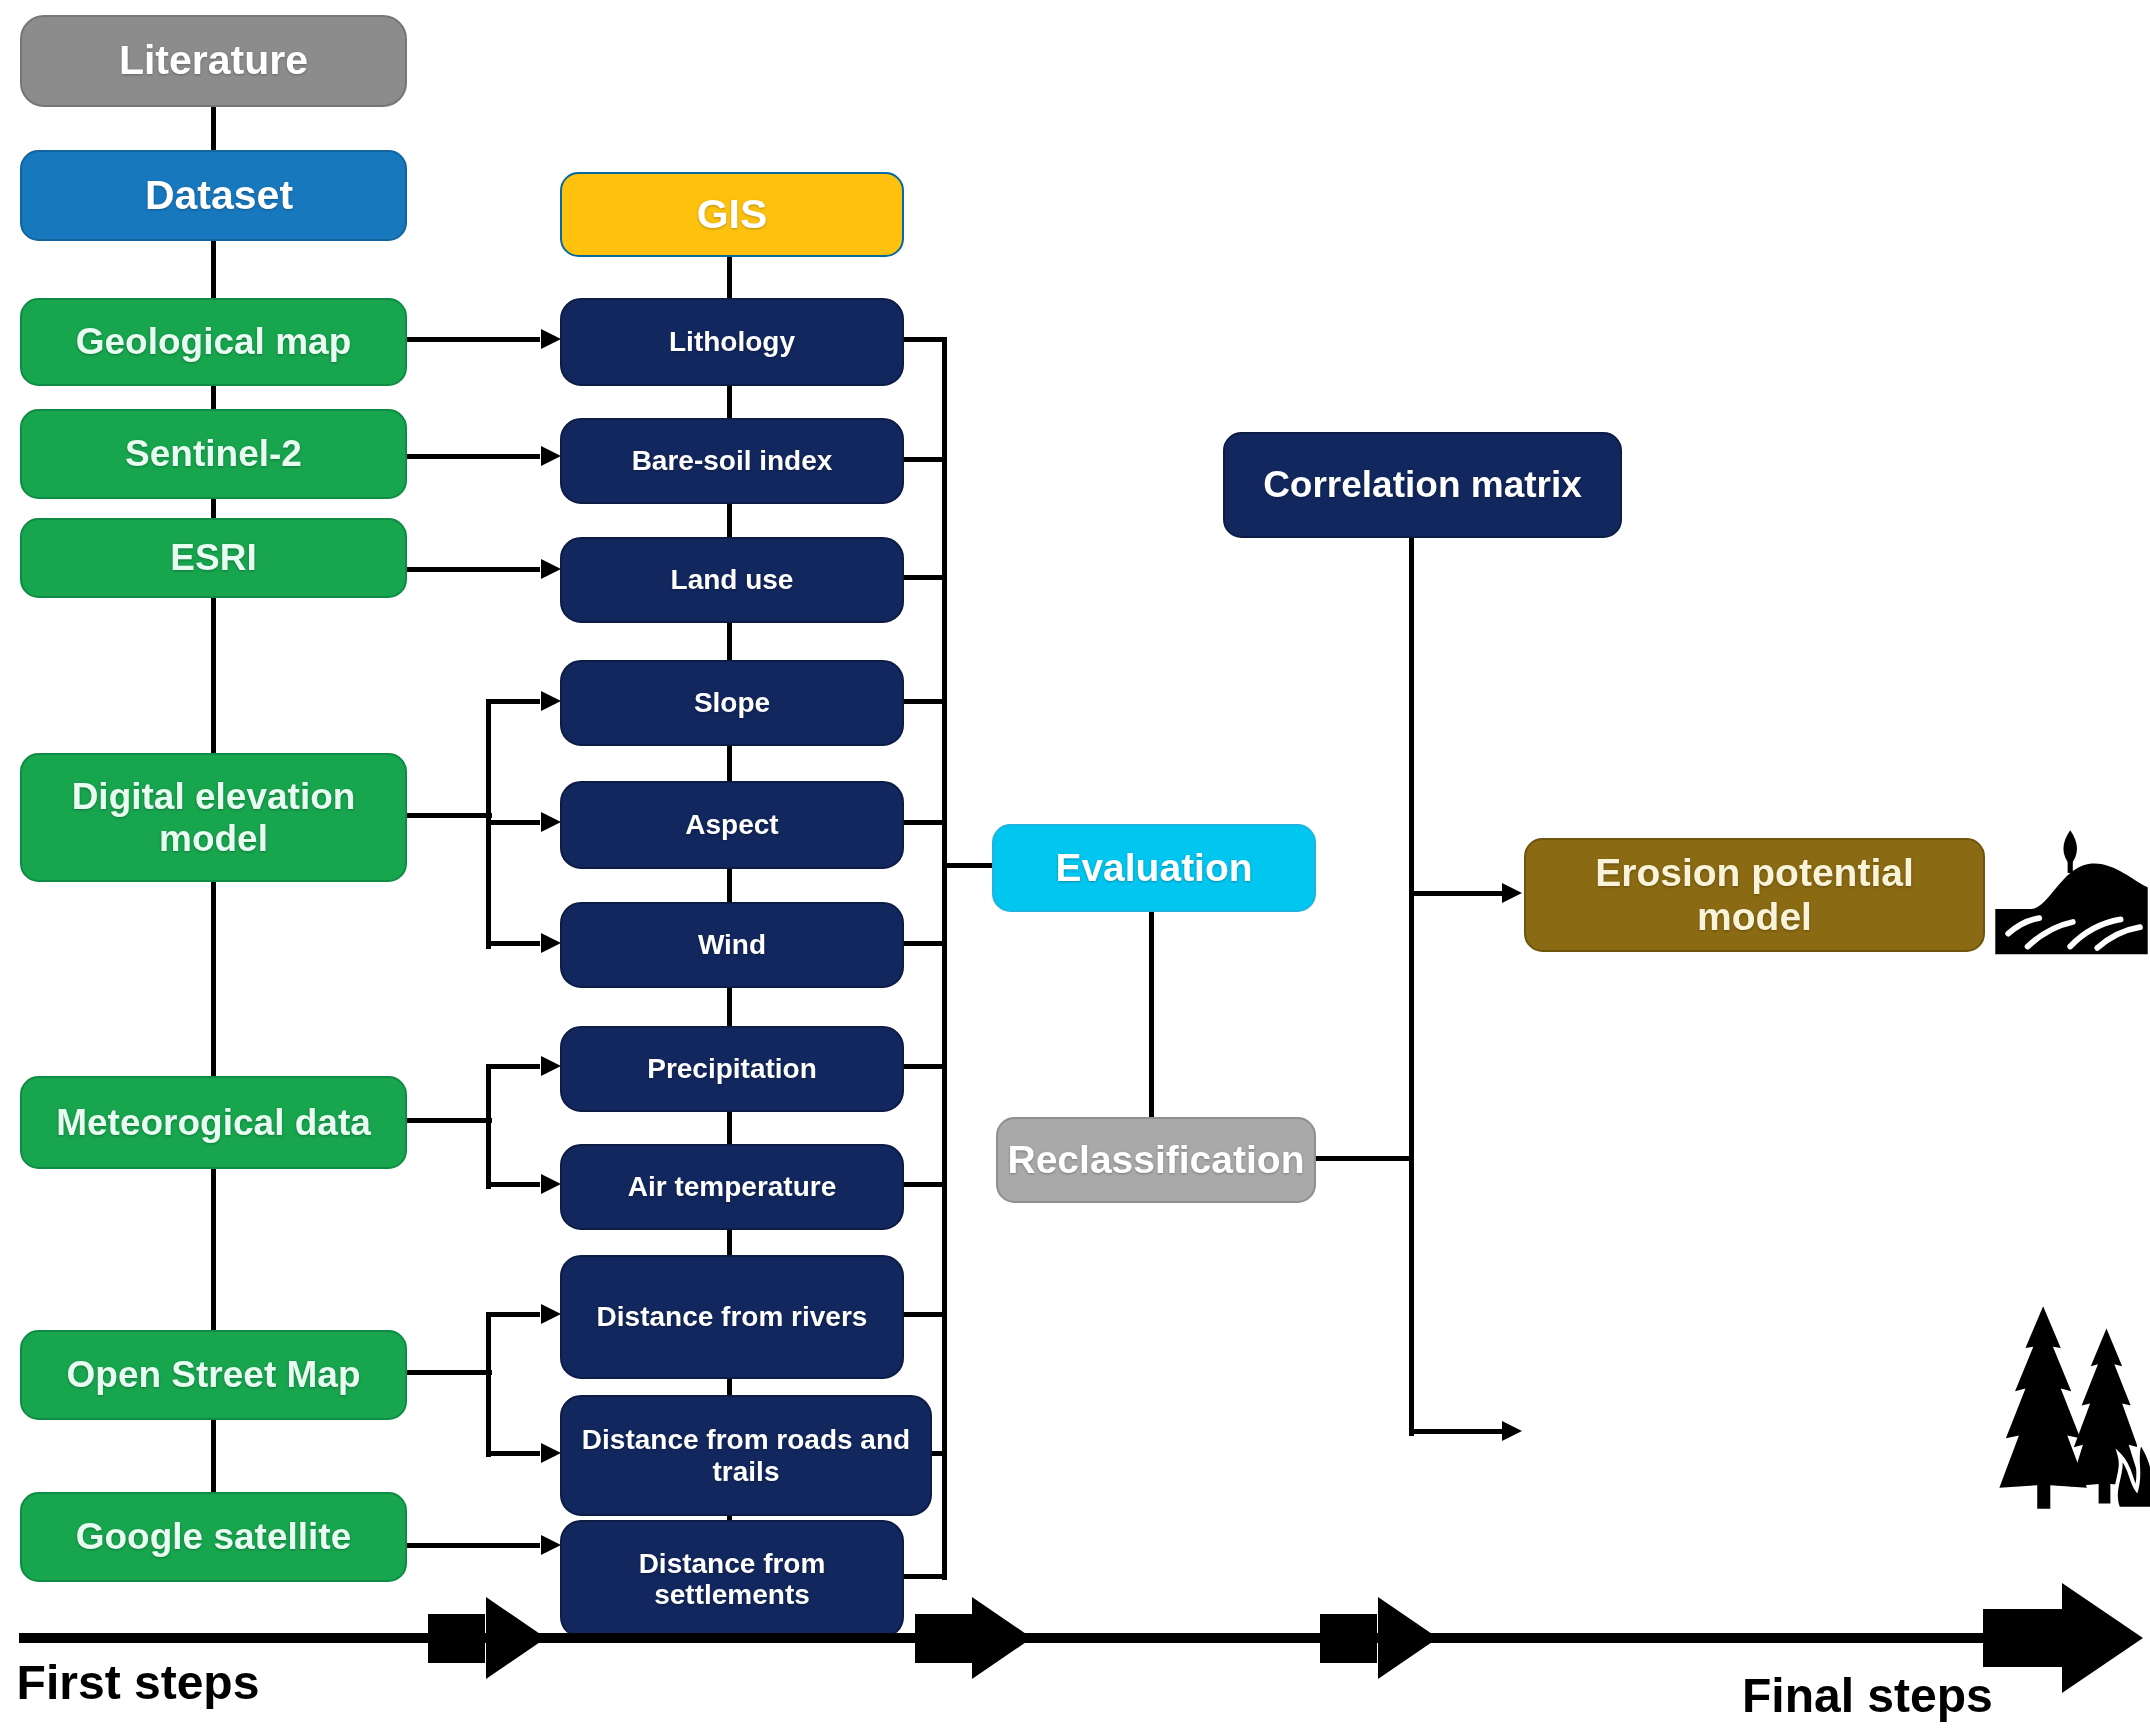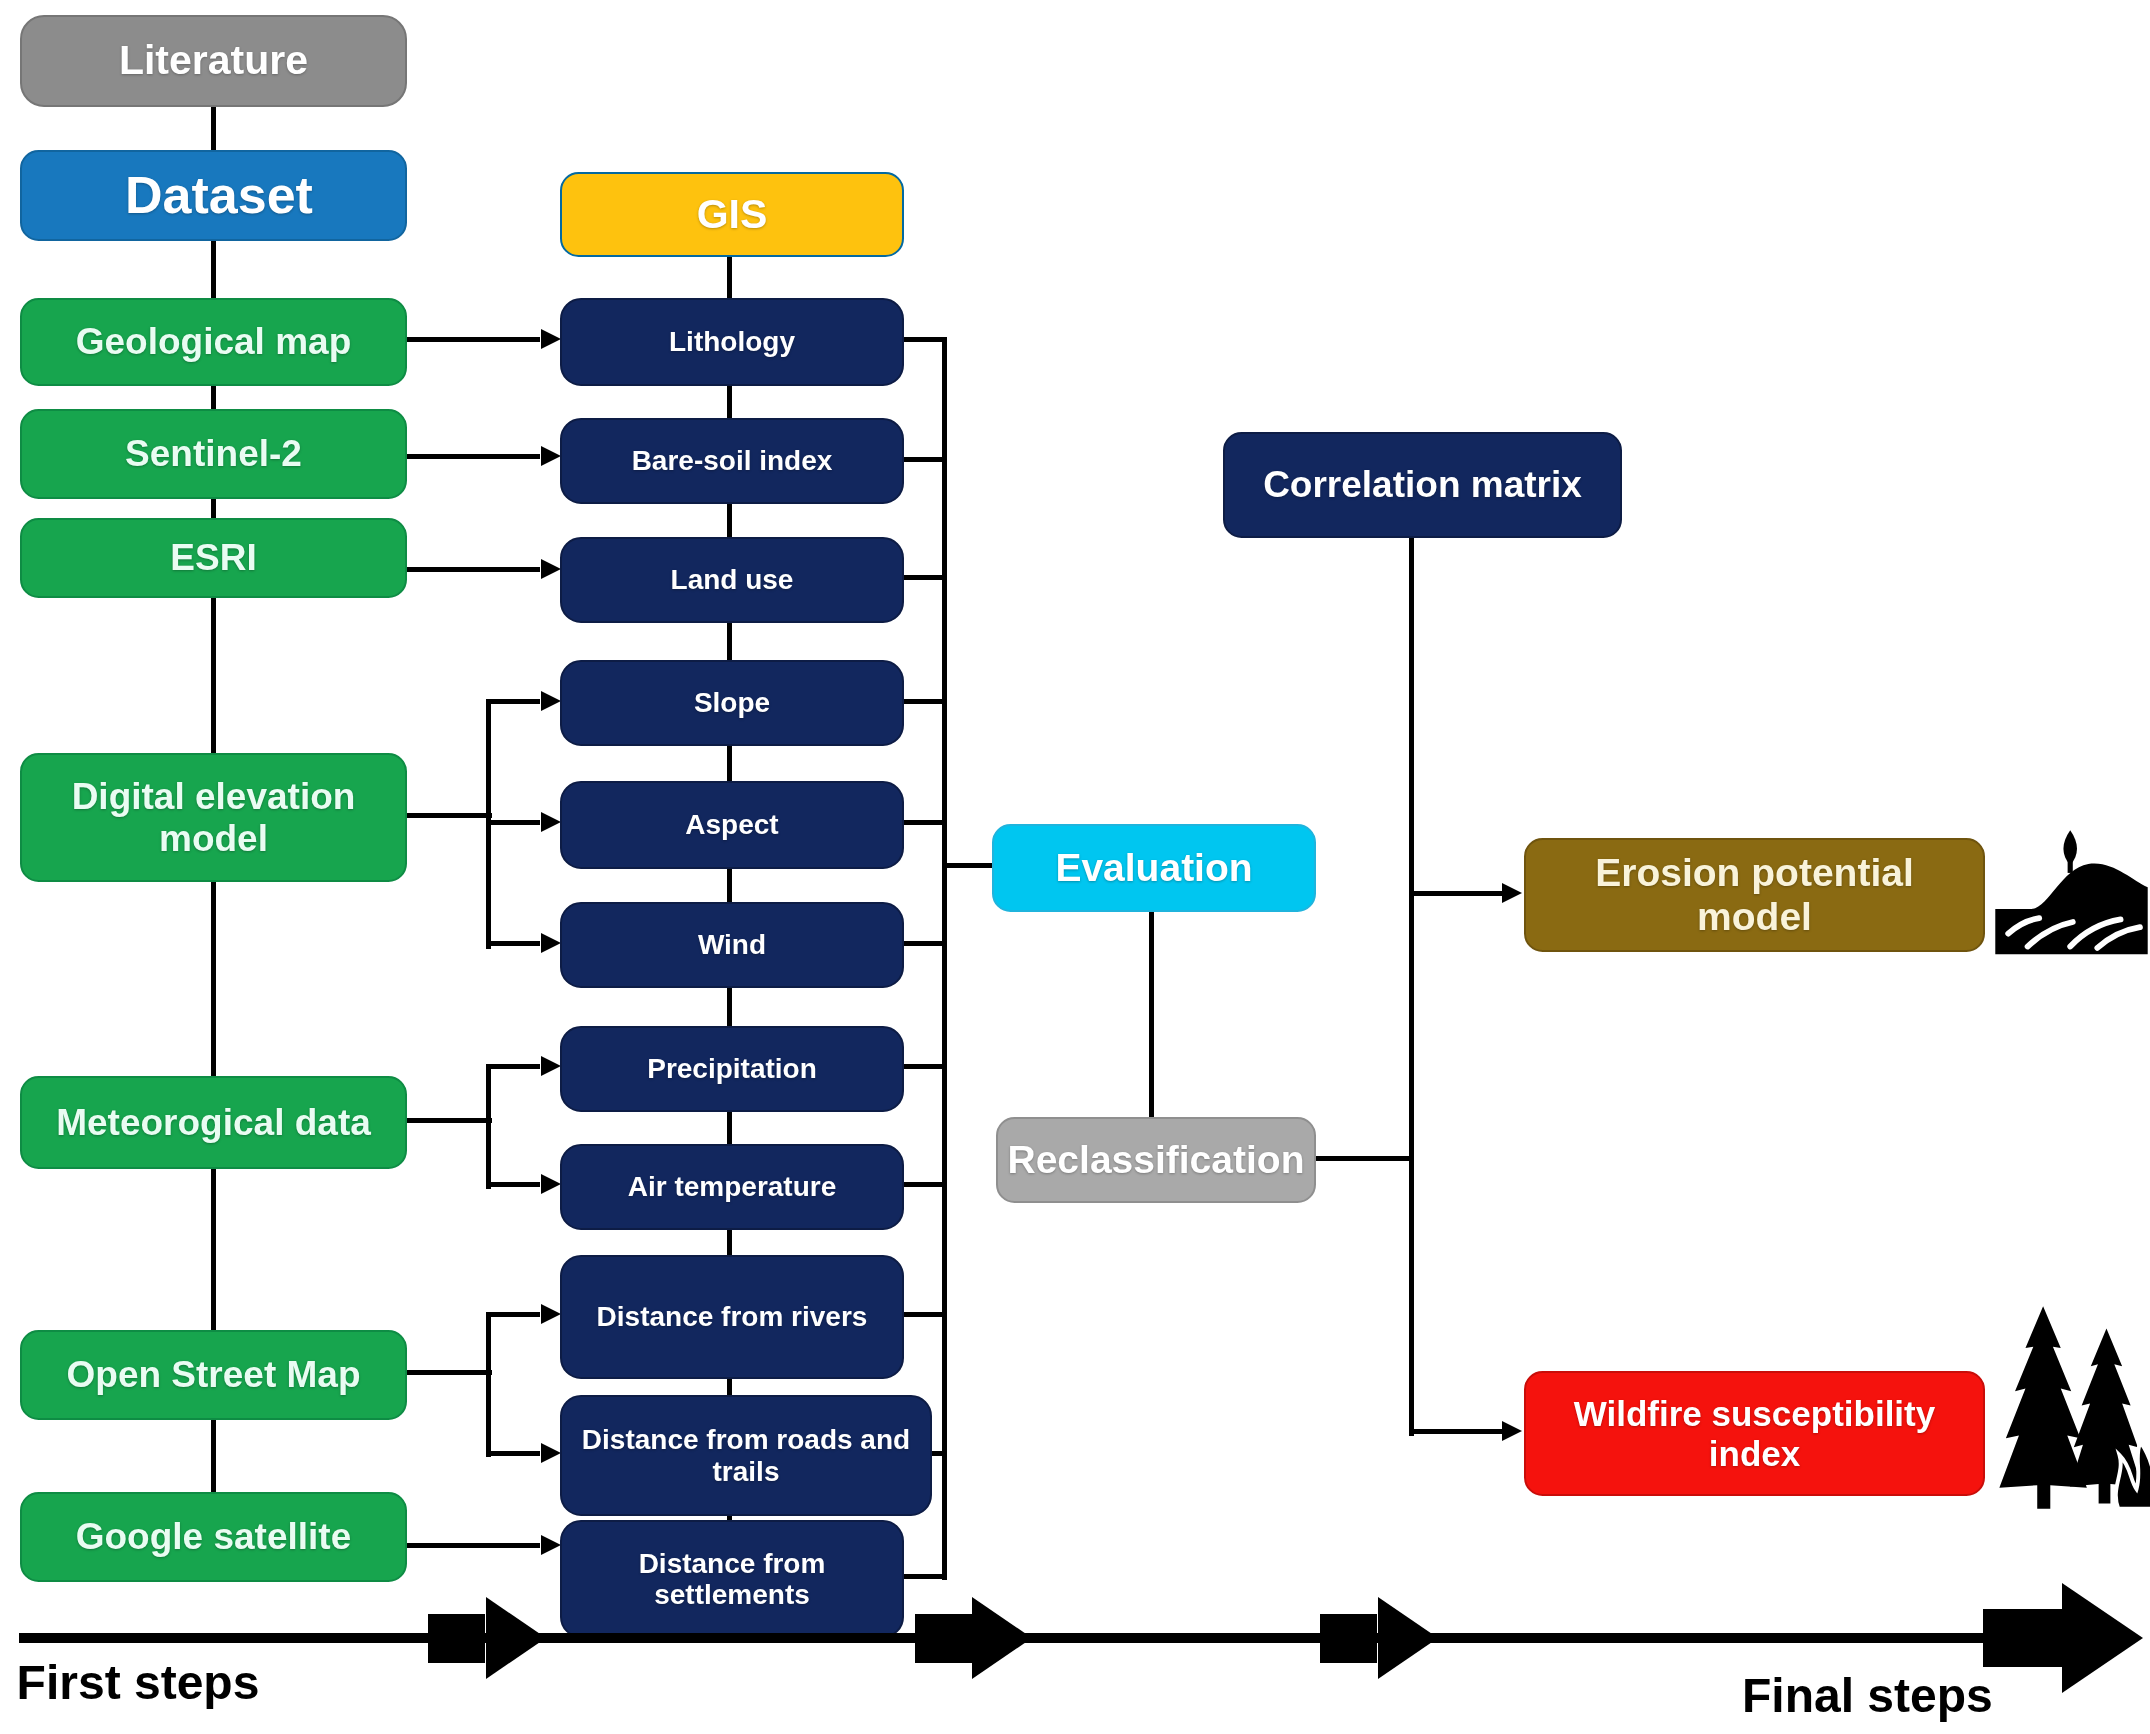--- a/index.html
+++ b/index.html
@@ -7,21 +7,21 @@
     position:relative;width:2151px;height:1734px;background:#fff;overflow:hidden;
     font-family:"Liberation Sans","DejaVu Sans",sans-serif;
   }
   .box{
     position:absolute;display:flex;align-items:center;justify-content:center;
     text-align:center;font-weight:bold;color:#fff;border-radius:18.6px;
     line-height:1.12;box-sizing:border-box;padding:0 8px;
     text-shadow:0 1.3px 2.7px rgba(0,0,0,.28);
   }
   .lit{background:var(--literature_gray);border:2px solid #767676;font-size:41px;border-radius:24px;}
-  .ds{background:var(--dataset_blue);border:2px solid #11659f;font-size:52px;padding-left:19px;}
+  .ds{background:var(--dataset_blue);border:2px solid #11659f;font-size:41px;padding-left:19px;}
   .src{background:var(--source_green);border:2px solid #0e8c44;color:#e9fcf2;font-size:37px;}
   .gis{background:var(--gis_yellow);border:2px solid #0369a1;font-size:41px;margin-top:25px;}
   .factor{background:var(--factor_navy);border:2px solid #0d1c45;font-size:28px;border-radius:21px;}
   .eval{background:var(--evaluation_cyan);border:2px solid #1fb4dd;font-size:39px;}
   .reclass{background:var(--reclass_gray);border:2px solid #8f8f8f;font-size:39px;}
   .cm{background:var(--factor_navy);border:2px solid #0d1c45;font-size:37px;}
   .erosion{background:var(--erosion_brown);border:2px solid #6f540e;color:#f9f3da;font-size:39px;}
   .wildfire{background:var(--wildfire_red);border:2px solid #c90d09;font-size:35px;}
   .h{position:absolute;height:5.3px;background:#000;}
   .v{position:absolute;width:5.3px;background:#000;}
@@ -120,21 +120,20 @@
   <div class="box factor" style="left:560px;top:1144px;width:344px;height:86px">Air temperature</div>
   <div class="box factor" style="left:560px;top:1255px;width:344px;height:124px">Distance from rivers</div>
   <div class="box factor" style="left:560px;top:1395px;width:372px;height:121px">Distance from roads and trails</div>
   <div class="box factor" style="left:560px;top:1520px;width:344px;height:118px">Distance from settlements</div>
 
   <div class="box eval" style="left:992px;top:824px;width:324px;height:88px">Evaluation</div>
   <div class="box reclass" style="left:996px;top:1117px;width:320px;height:86px">Reclassification</div>
   <div class="box cm" style="left:1223px;top:432px;width:399px;height:106px">Correlation matrix</div>
 
   <div class="box erosion" style="left:1524px;top:838px;width:461px;height:114px">Erosion potential model</div>
-  <div class="box wildfire" style="left:1524px;top:1371px;width:461px;height:125px">Wildfire susceptibility index</div>
 
   <svg class="icon" style="left:1994px;top:826px" width="155" height="130" viewBox="0 0 240 200">
     <path d="M2 198 L2 128 L58 128 C86 124 104 66 146 58 C184 52 214 84 238 94 L238 198 Z" fill="#000"></path>
     <path d="M118 6 C104 26 104 44 118 60 C132 44 132 26 118 6 Z" fill="#000"></path>
     <rect x="114" y="52" width="8" height="20" fill="#000"></rect>
     <path d="M22 166 Q44 146 70 142" stroke="#fff" stroke-width="9" fill="none" stroke-linecap="round"></path>
     <path d="M52 186 Q84 156 122 148" stroke="#fff" stroke-width="9" fill="none" stroke-linecap="round"></path>
     <path d="M118 186 Q150 152 196 144" stroke="#fff" stroke-width="9" fill="none" stroke-linecap="round"></path>
     <path d="M160 188 Q190 162 226 156" stroke="#fff" stroke-width="9" fill="none" stroke-linecap="round"></path>
   </svg>

